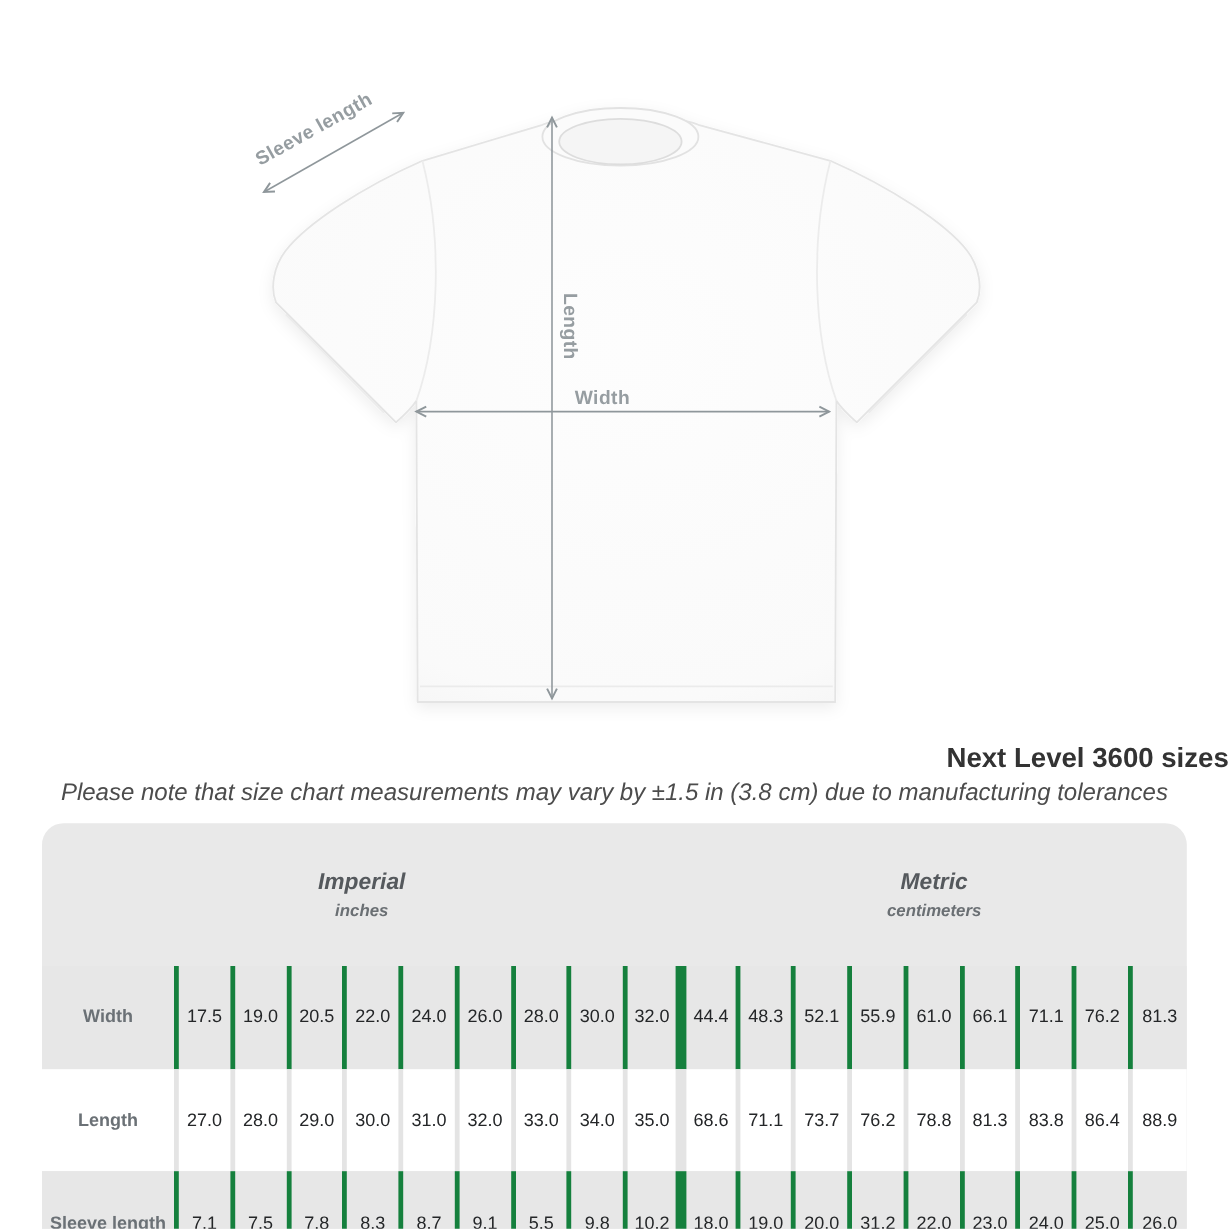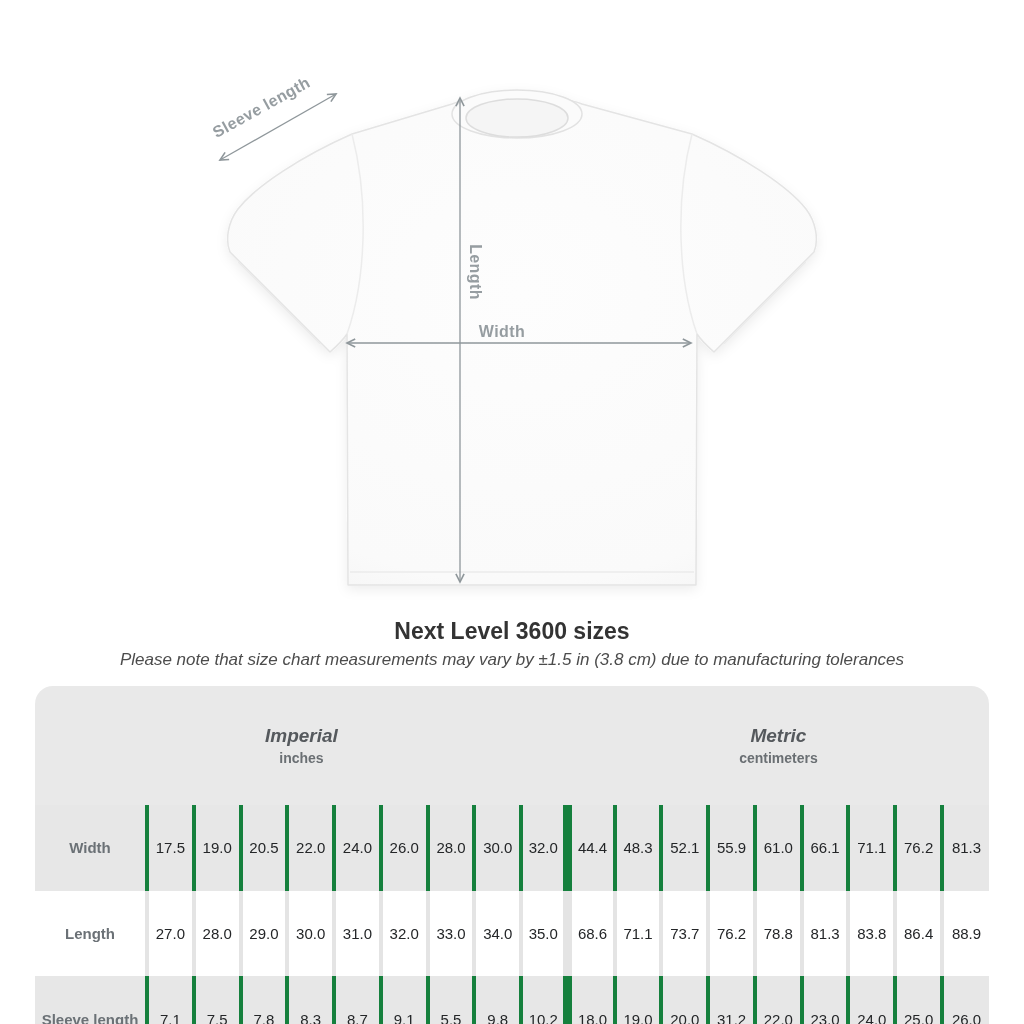--- a/index.html
+++ b/index.html
@@ -12,43 +12,43 @@
   .stage { position:absolute; top:0; left:0; width:1024px; height:1024px; }
 
   .shirt-svg { position:absolute; top:0; left:0; }
   .dim-label {
     font-family:"Liberation Sans", sans-serif;
     font-weight:bold; font-size:16px; fill:#969da1; letter-spacing:0.4px;
   }
 
   .chart-title {
     position:absolute; top:618px; left:0; width:100%;
-    text-align:center; font-size:23px; font-weight:bold; color:#333333;
+    text-align:right; font-size:23px; font-weight:bold; color:#333333;
   }
   .chart-note {
     position:absolute; top:650px; left:0; width:100%;
-    text-align:center; font-size:17px; font-style:italic; color:#4c4c4c;
+    text-align:center; font-size:20px; font-style:italic; color:#4c4c4c;
   }
 
   .size-table-wrap {
     position:absolute; top:686px; left:35px; width:954px; height:376px;
     background:#e9e9e9; border-radius:18px; overflow:hidden;
   }
   table.size-table {
     width:100%; height:100%;
     border-collapse:collapse; table-layout:fixed;
   }
   .size-table th, .size-table td {
     text-align:center; vertical-align:middle;
     font-size:15px; padding:0;
   }
   tr.group-row { height:79px; }
   tr.group-row th { background:transparent; vertical-align:middle; }
   .group-label { font-size:19px; font-weight:bold; font-style:italic; color:#55595d; }
-  .group-sub   { font-size:14px; color:#6a6f73; margin-top:3px; }
+  .group-sub   { font-size:14px; font-style:italic; color:#6a6f73; margin-top:3px; }
 
   tr.head-row  { height:57px; }
   tr.data-row  { height:57px; }
 
   tr.shade-white th, tr.shade-white td { background:#ffffff; }
   tr.shade-gray  th, tr.shade-gray  td { background:#e7e7e7; }
 
   tr.head-row th, tr.data-row th.row-label {
     font-weight:bold; color:#6b7176;
   }

